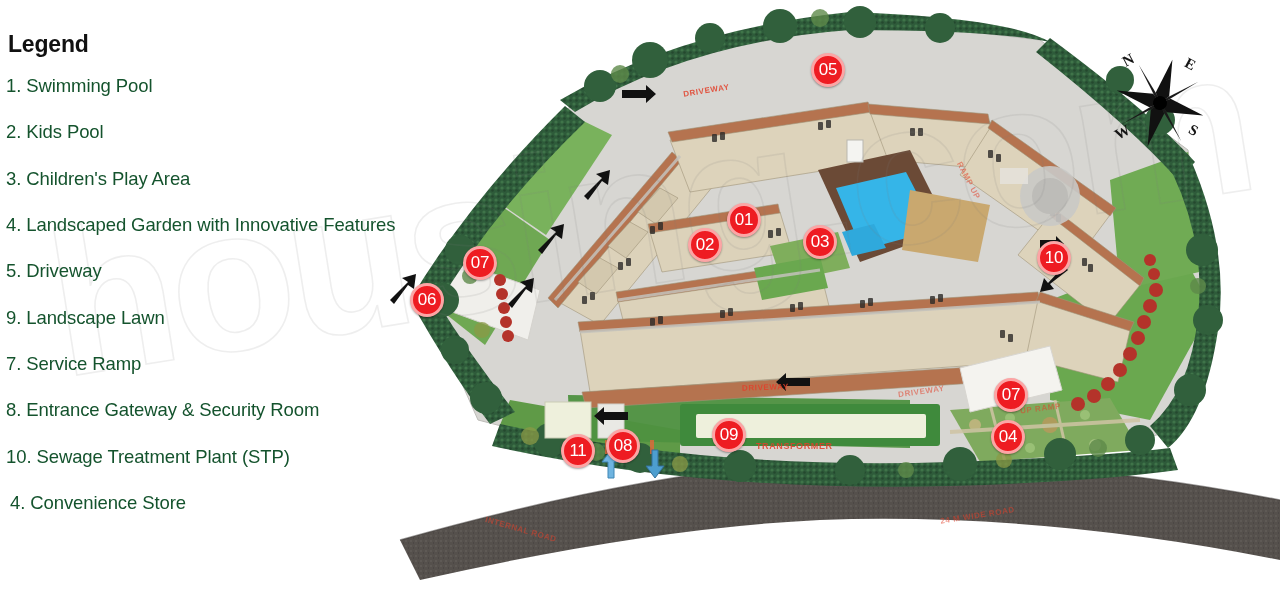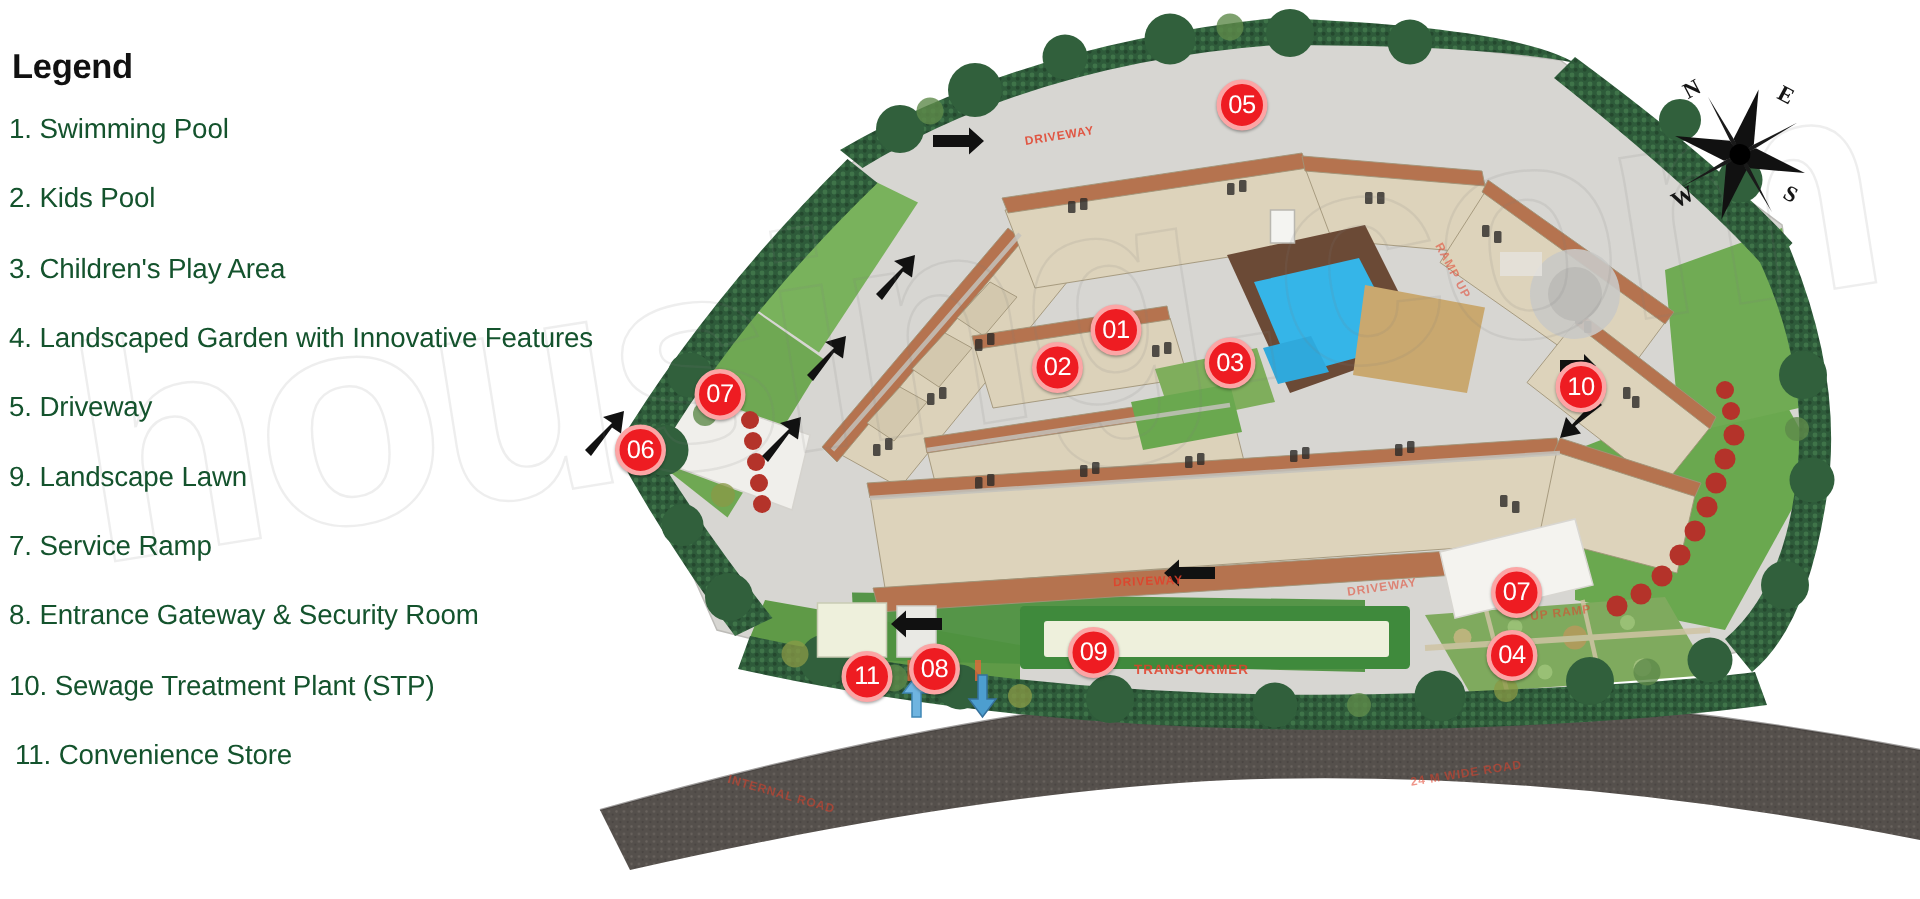--- a/index.html
+++ b/index.html
@@ -62,21 +62,21 @@
     <div id="legend-title">Legend</div>
     <div class="legend-item">1. Swimming Pool</div>
     <div class="legend-item">2. Kids Pool</div>
     <div class="legend-item">3. Children's Play Area</div>
     <div class="legend-item">4. Landscaped Garden with Innovative Features</div>
     <div class="legend-item">5. Driveway</div>
     <div class="legend-item">9. Landscape Lawn</div>
     <div class="legend-item">7. Service Ramp</div>
     <div class="legend-item">8. Entrance Gateway &amp; Security Room</div>
     <div class="legend-item">10. Sewage Treatment Plant (STP)</div>
-    <div class="legend-item" style="margin-left:4px;">11. Convenience Store</div>
+    <div class="legend-item" style="margin-left:4px;">4. Convenience Store</div>
   </div>
 
   <div id="watermark">housing.com</div>
 
   <div id="map">
     <svg width="930" height="599" viewBox="0 0 930 599" xmlns="http://www.w3.org/2000/svg">
       <defs>
         <clipPath id="siteClip">
           <path d="M 60 300 L 210 105 L 330 40 L 500 15 L 690 35 L 830 140 L 860 300 L 830 430 L 660 470 L 330 470 L 130 420 Z"></path>
         </clipPath>

